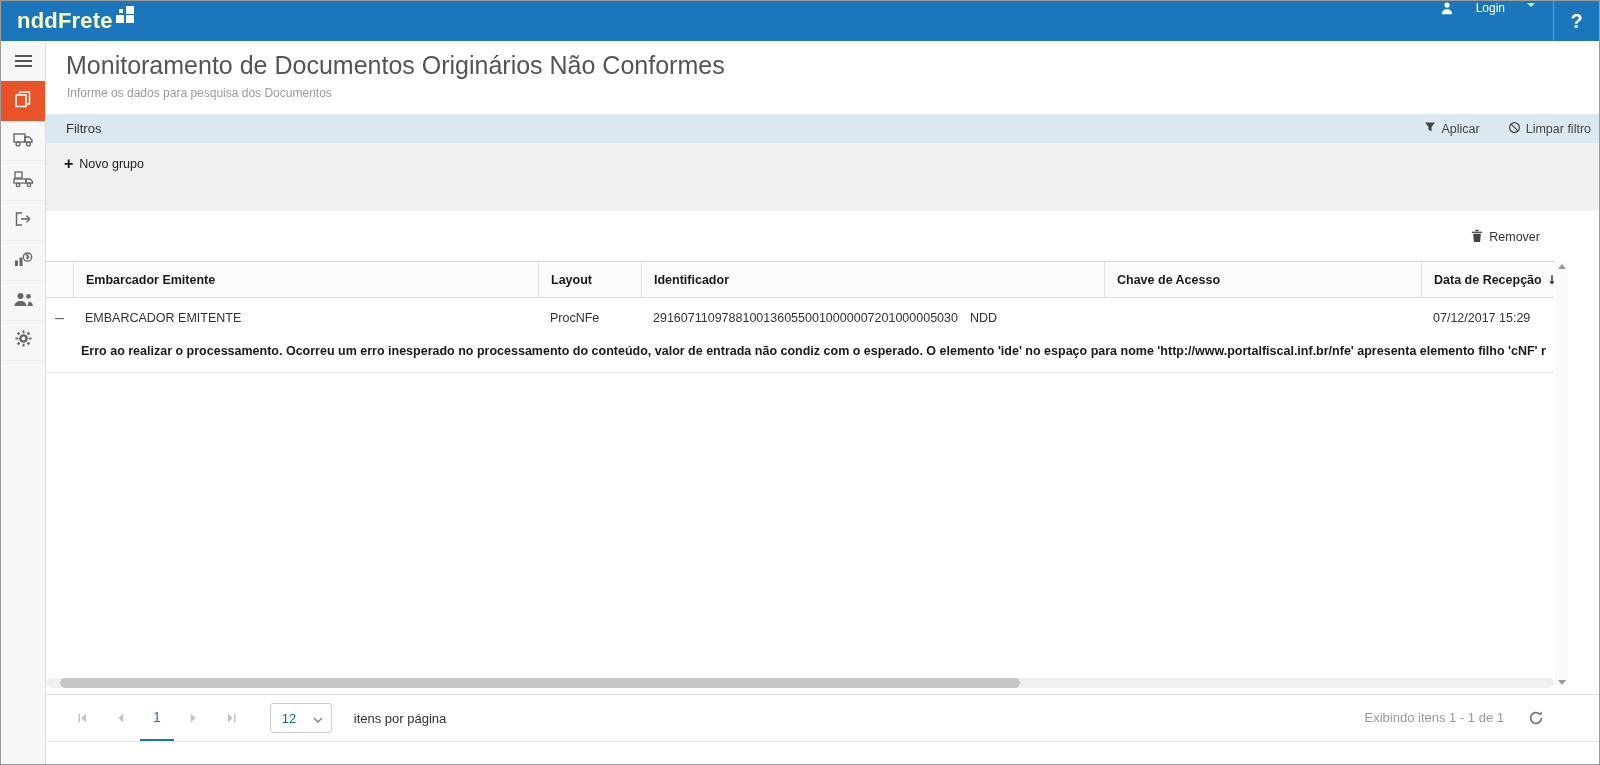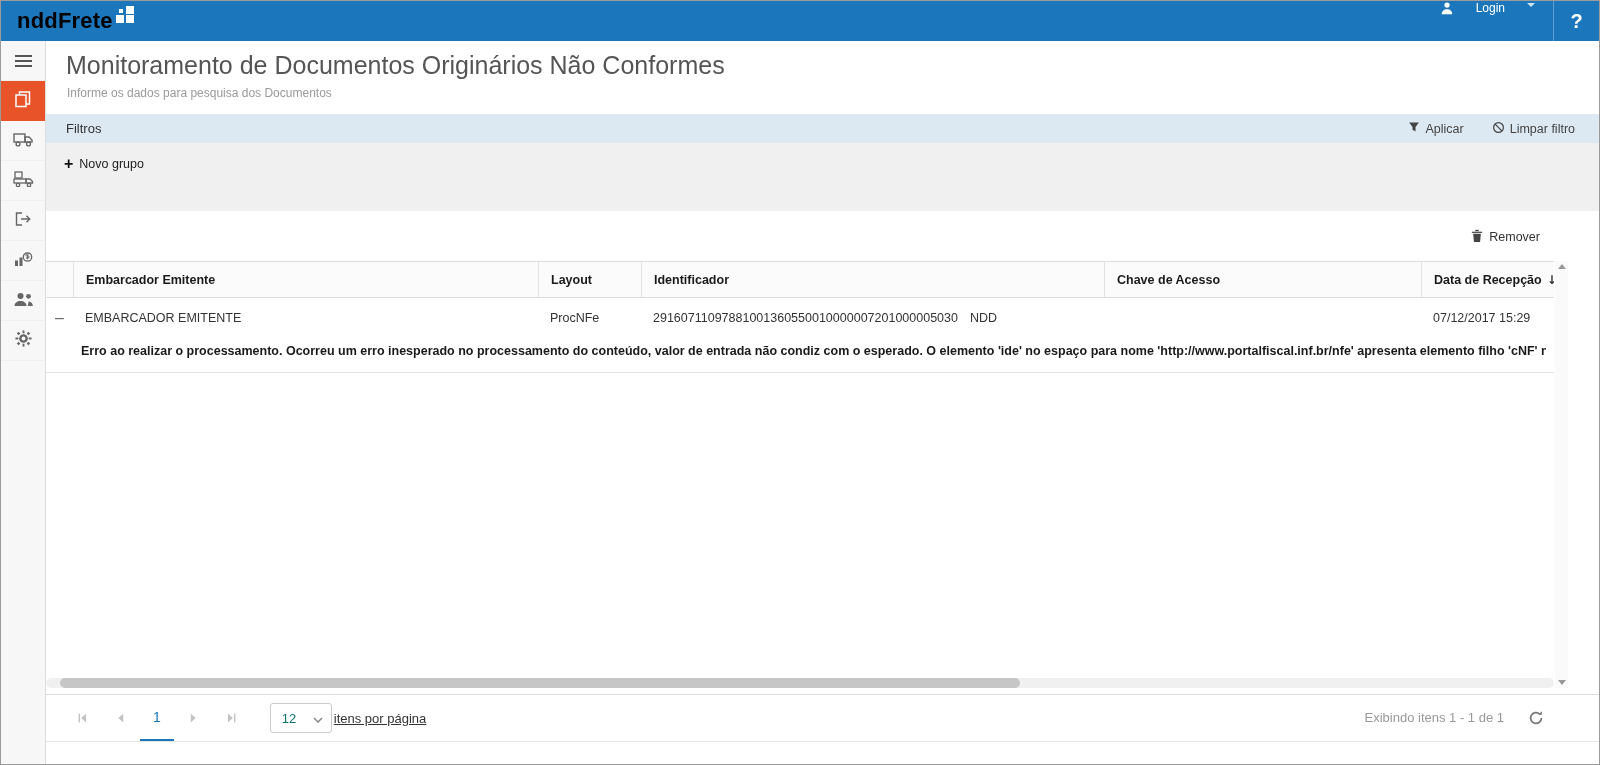--- a/index.html
+++ b/index.html
@@ -3,21 +3,21 @@
 <meta charset="utf-8">
 <style>
   * { box-sizing: border-box; margin: 0; padding: 0; }
   html,body { width:1600px; height:765px; }
   body { font-family: "Liberation Sans", "DejaVu Sans", sans-serif; background:#fff; }
   .page { position:relative; width:1600px; height:765px; background:#fff; border:1px solid #9b9b9b; overflow:hidden; }
 
   
   .topbar { position:absolute; top:0; left:0; right:0; height:40px; background:#1b76bb; display:flex; align-items:center; padding-left:16px; }
   .brand { display:flex; align-items:flex-start; cursor:pointer; }
-  .brand-text { color:#000000; font-size:22px; font-weight:bold; letter-spacing:.2px; line-height:34px; }
+  .brand-text { color:#fef9c3; font-size:22px; font-weight:bold; letter-spacing:.2px; line-height:34px; }
   .brand-squares { position:relative; width:20px; height:20px; margin-left:3px; margin-top:2px; display:inline-block; }
   .brand-squares i { position:absolute; background:#fff; display:block; }
   .brand-squares i:nth-child(1){ left:0; top:9px; width:8px; height:8px; }
   .brand-squares i:nth-child(2){ left:10px; top:0; width:8px; height:8px; }
   .brand-squares i:nth-child(3){ left:10px; top:9px; width:8px; height:8px; }
   .brand-squares i:nth-child(4){ left:3px; top:3px; width:4px; height:4px; }
   .topbar-right { margin-left:auto; height:100%; display:flex; align-items:stretch; }
   .login-menu { display:flex; gap:22px; padding:0 18px; color:#fff; font-size:12px; cursor:pointer; }
   .caret-down { width:0; height:0; border-left:4px solid transparent; border-right:4px solid transparent; border-top:4px solid #cfe2f0; margin-top:2px; }
   .help-button { width:46px; display:flex; align-items:center; justify-content:center; color:#fff; font-size:20px; font-weight:bold; border-left:1px solid rgba(255,255,255,.3); cursor:pointer; }
@@ -28,21 +28,21 @@
   .side-item.active { background:#e8532a; border-bottom-color:#e8532a; }
   .hamburger { display:flex; flex-direction:column; gap:3px; }
   .hamburger b { width:17px; height:2px; background:#555; display:block; }
 
   
   .main { position:absolute; left:45px; top:40px; right:0; bottom:0; background:#fff; }
   .page-header { position:absolute; top:0; left:0; right:0; height:73px; padding:10px 0 0 20px; background:#fff; }
   .page-title { font-size:25px; font-weight:400; color:#555; }
   .page-subtitle { font-size:12px; color:#9a9a9a; margin-top:6px; margin-left:1px; }
 
-  .filterbar { position:absolute; top:73px; left:0; right:0; height:29px; background:#dde9f2; display:flex; align-items:center; padding:0 24px 0 20px; }
+  .filterbar { position:absolute; top:73px; left:0; right:0; height:29px; background:#dde9f2; display:flex; align-items:center; padding:0 8px 0 20px; }
   .filterbar-title { font-size:13px; color:#333; }
   .filter-actions { margin-left:auto; display:flex; align-items:center; gap:28px; }
   .filter-btn { display:flex; align-items:center; gap:5px; font-size:12.5px; color:#444; cursor:pointer; }
 
   .groupbar { position:absolute; top:102px; left:0; right:0; height:68px; background:#f0f0f0; padding:12px 0 0 18px; }
   .new-group-btn { display:inline-flex; align-items:center; gap:6px; cursor:pointer; }
   .plus-glyph { font-size:16px; font-weight:bold; color:#111; line-height:12px; }
   .new-group-label { font-size:12.5px; color:#222; }
 
   .remove-row { position:absolute; top:184px; left:0; width:1508px; height:24px; display:flex; justify-content:flex-end; padding-right:14px; }
@@ -73,21 +73,21 @@
   .hscroll { position:absolute; left:0; top:637px; width:1508px; height:10px; background:#f0f0f0; border-radius:5px; }
   .hscroll-thumb { position:absolute; left:14px; top:0; width:960px; height:10px; background:#c6c6c6; border-radius:5px; cursor:grab; }
 
   
   .pager { position:absolute; top:653px; left:0; right:0; height:48px; background:#fff; border-top:1px solid #ddd; border-bottom:1px solid #e5e5e5; display:flex; align-items:center; padding-left:18px; }
   .pg-btn { width:38px; height:100%; display:flex; align-items:center; justify-content:center; cursor:default; }
   .pg-num { height:100%; display:flex; align-items:center; justify-content:center; padding:0 13px; color:#1b76bb; font-size:14px; border-bottom:2px solid #1b76bb; cursor:pointer; }
   .page-size { margin-left:20px; width:62px; height:30px; border:1px solid #ccc; border-radius:3px; background:#fff; display:flex; align-items:center; padding-left:11px; cursor:pointer; }
   .page-size-value { font-size:13px; color:#0f766e; }
   .page-size .chev { margin-left:auto; margin-right:8px; }
-  .per-page-label { margin-left:2px; font-size:13px; color:#333;text-decoration:underline; }
+  .per-page-label { margin-left:22px; font-size:13px; color:#333; }
   .pager-right { margin-left:auto; display:flex; gap:24px; padding-right:55px; }
   .pager-status { font-size:13px; color:#999; }
   .refresh { cursor:pointer; display:flex; }
 </style>
 </head>
 <body>
 
 <div class="page">
 
   <header class="topbar">

